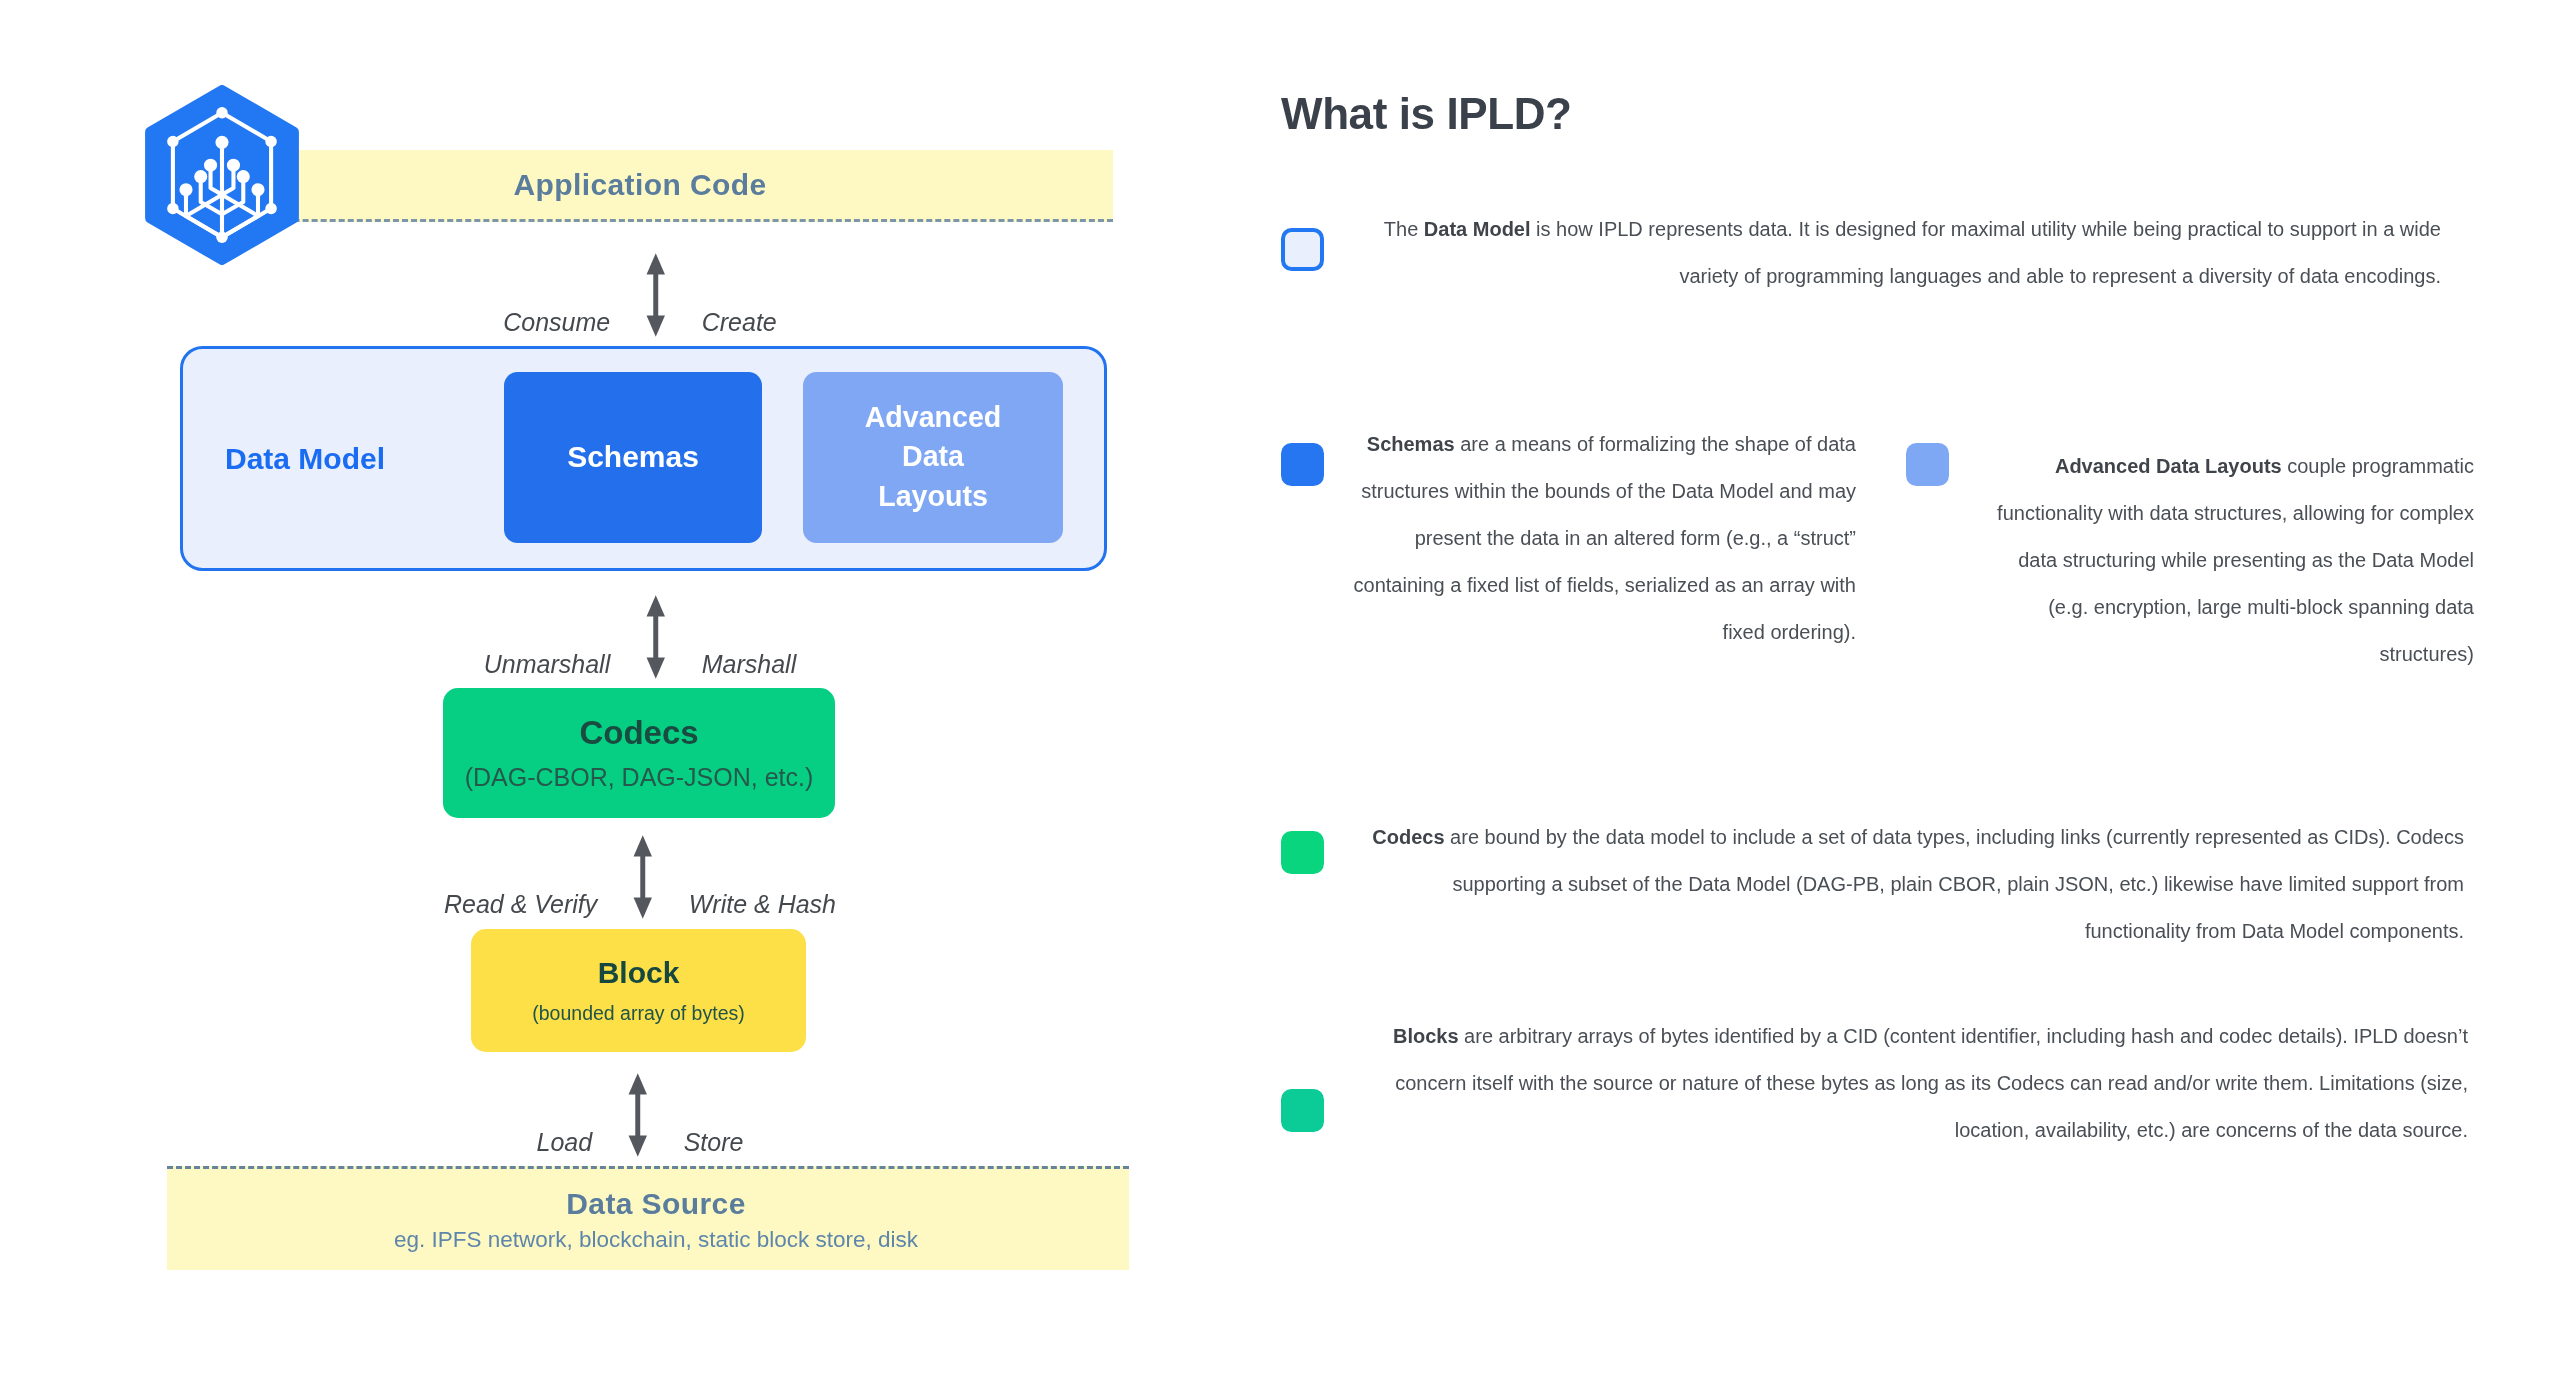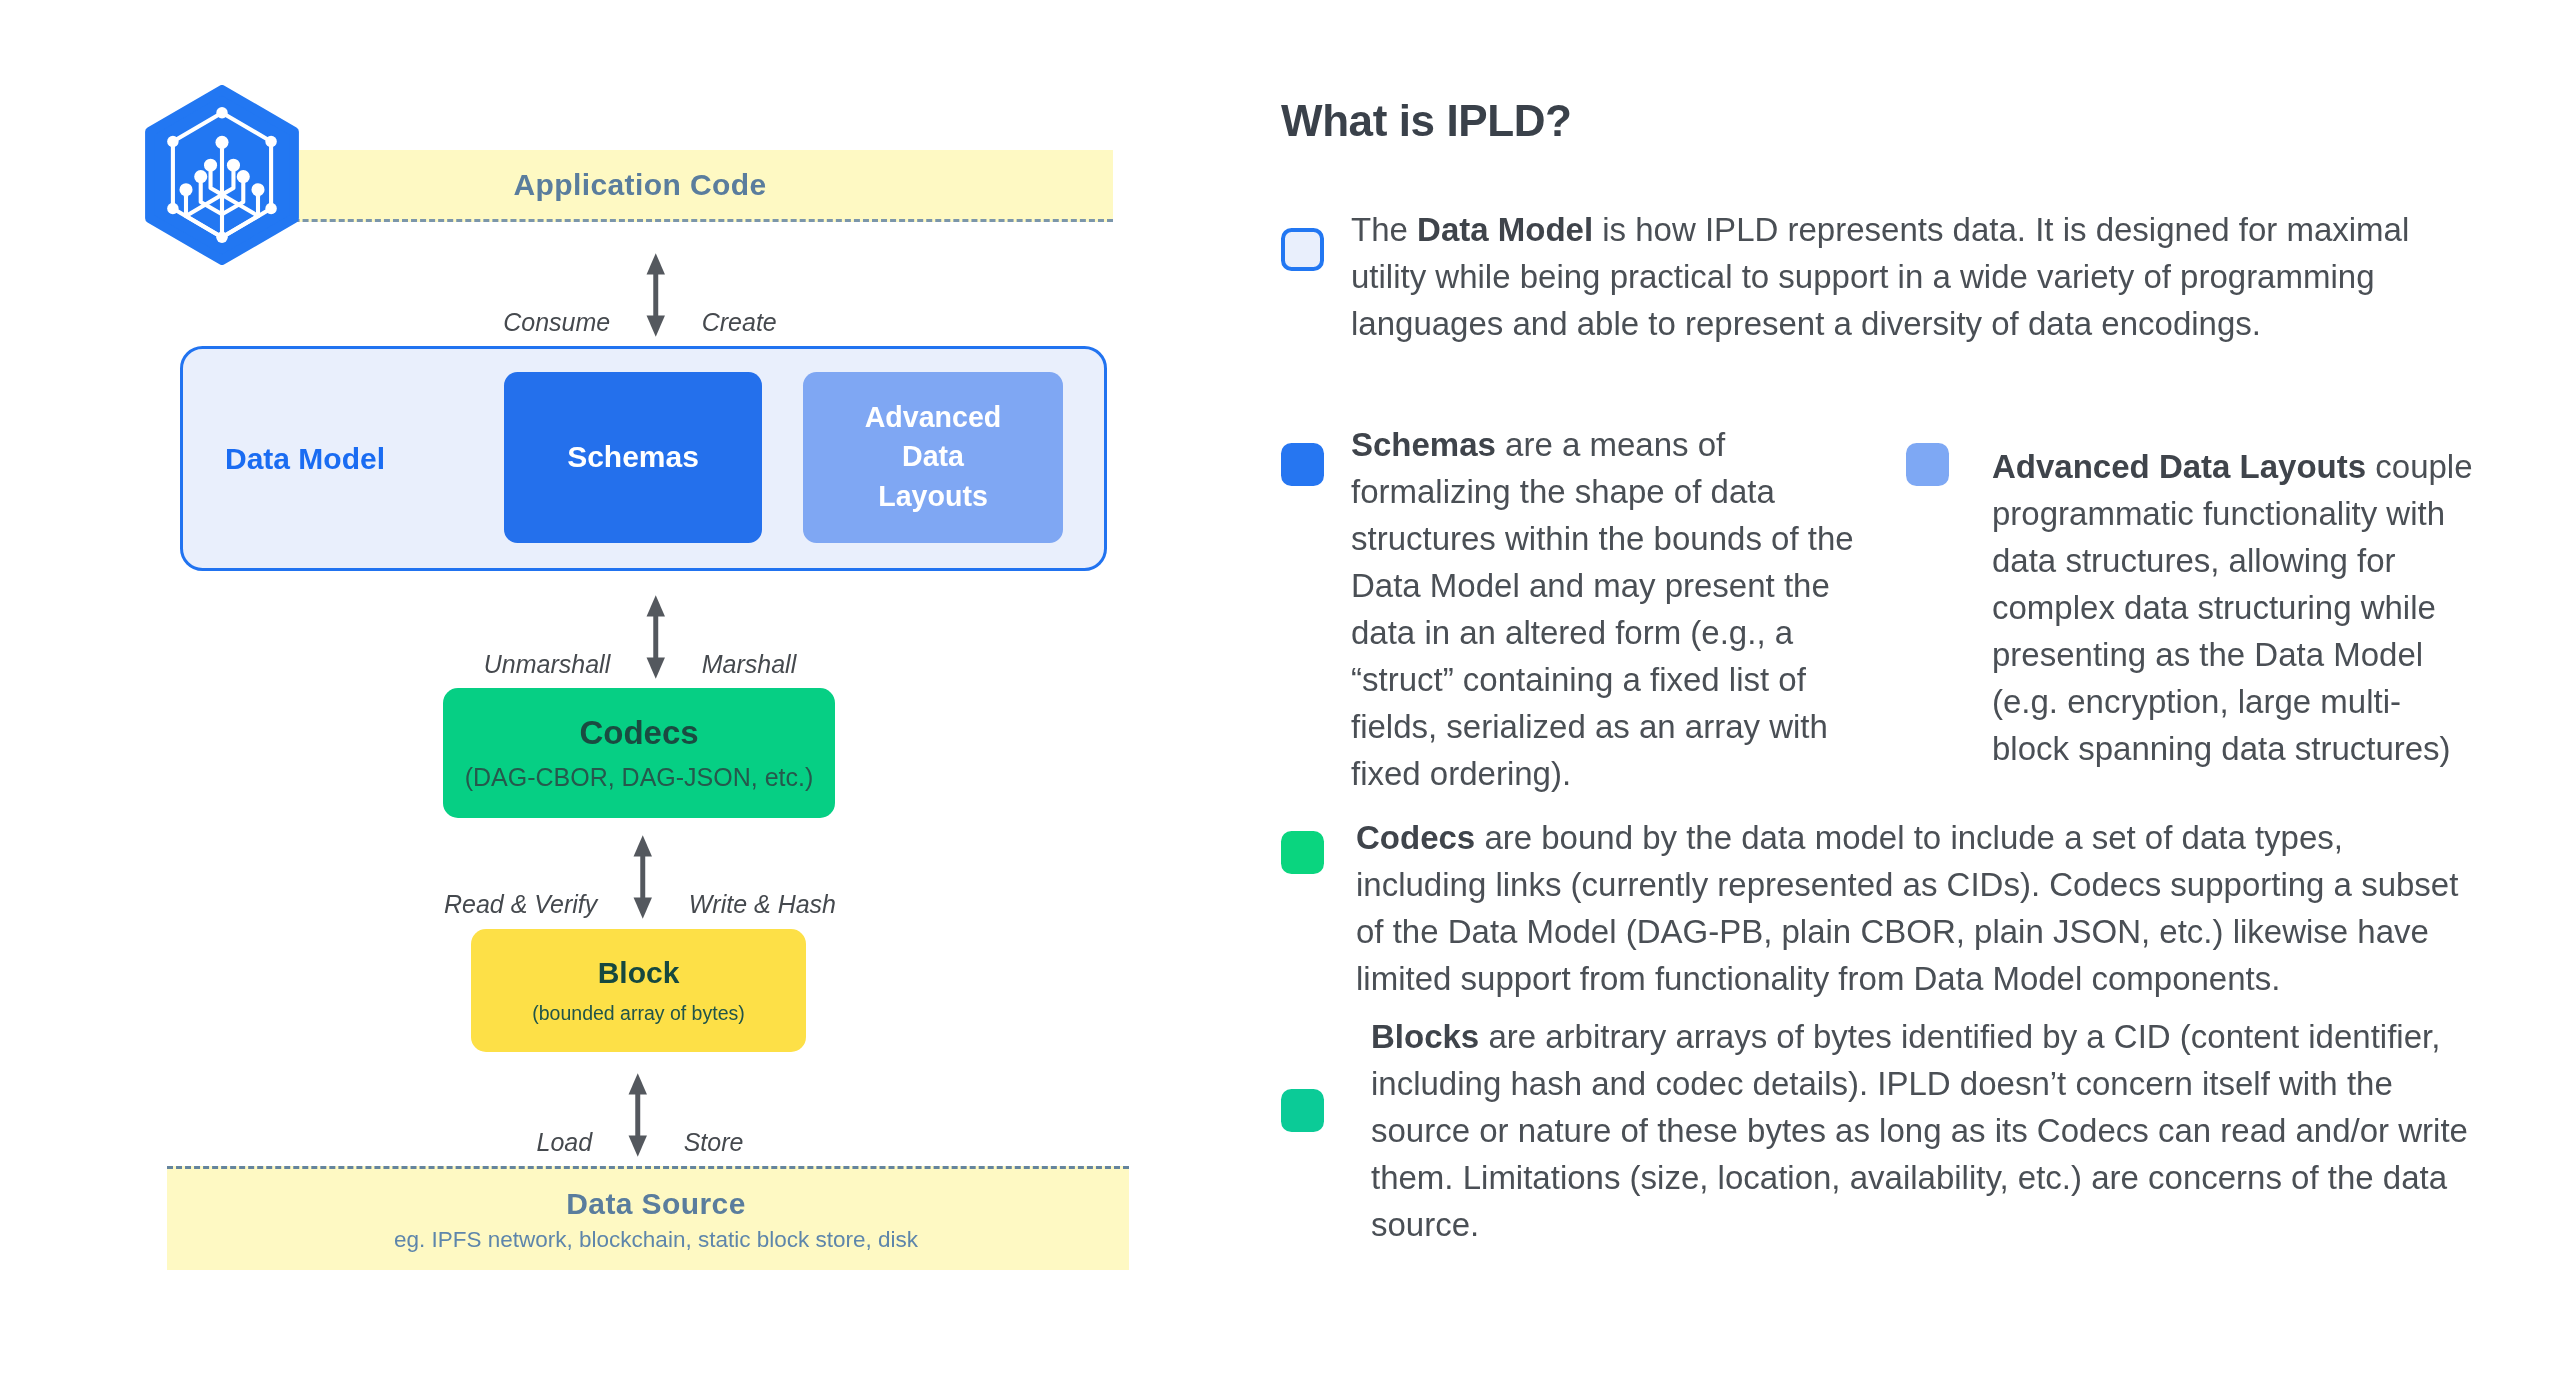--- a/index.html
+++ b/index.html
@@ -52,33 +52,33 @@
   .green-box.codecs{left:443px;top:688px;width:392px;height:130px;background:#06cf84;gap:10.5px;}
   .green-box.block{left:471px;top:929px;width:335px;height:123px;background:#fde047;gap:12px;}
   .green-title{font-weight:700;color:#1a4b41;}
   .codecs .green-title{font-size:33px;}
   .block .green-title{font-size:30px;color:#16483f;}
   .green-sub{color:#26584c;}
   .codecs .green-sub{font-size:25px;}
   .block .green-sub{font-size:19.5px;color:#20544a;}
   
   .headline{
-    position:absolute;left:1281px;top:96px;
+    position:absolute;left:1281px;top:89px;
     font-size:44px;font-weight:700;color:#3a414a;letter-spacing:-0.4px;
   }
   .bullet{
     position:absolute;width:43px;height:43px;border-radius:10.5px;box-sizing:border-box;
   }
   .bullet.b-datamodel{left:1281px;top:228px;background:#e9effc;border:4.5px solid #2277f2;}
   .bullet.b-schemas{left:1281px;top:443px;background:#2676f1;}
   .bullet.b-adl{left:1906px;top:443px;background:#7ea8f4;}
   .bullet.b-codecs{left:1281px;top:831px;background:#0ad57f;}
   .bullet.b-blocks{left:1281px;top:1089px;background:#0bcb97;}
   .para{
-    position:absolute;font-size:33px;line-height:47px;color:#4a4f55;
+    position:absolute;font-size:20px;line-height:47px;color:#4a4f55;text-align:right;
   }
   .para b{font-weight:700;color:#3f444b;}
   .para.p-datamodel{left:1351px;top:206px;width:1090px;}
   .para.p-schemas{left:1351px;top:421px;width:505px;}
   .para.p-adl{left:1976px;top:443px;width:482px;margin-left:16px;}
   .para.p-codecs{left:1356px;top:814px;width:1108px;}
   .para.p-blocks{left:1351px;top:1013px;width:1097px;margin-left:20px;}
 </style>
 </head>
 <body>

